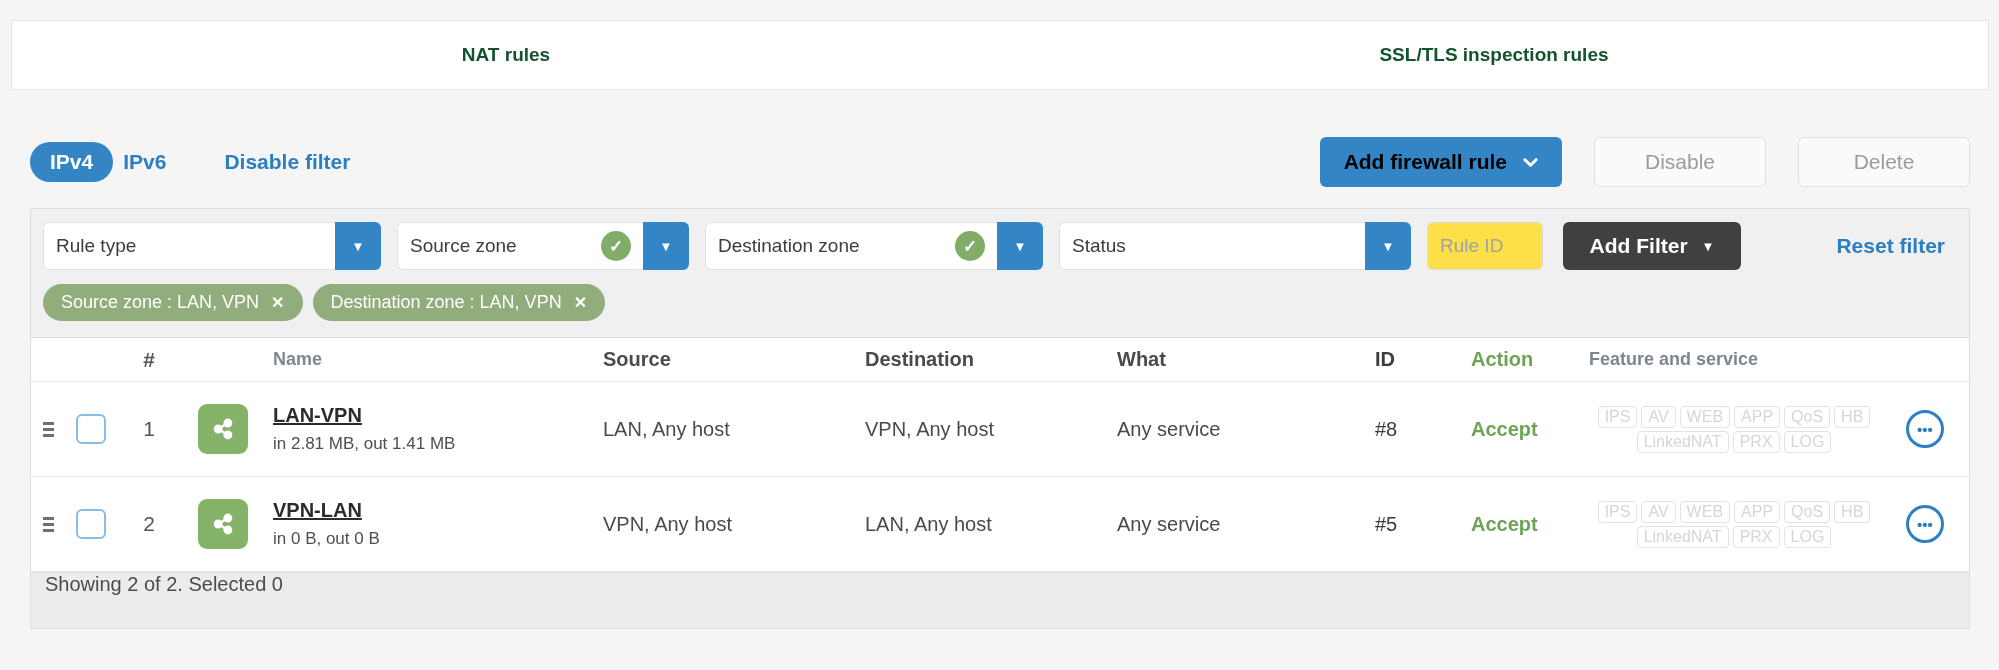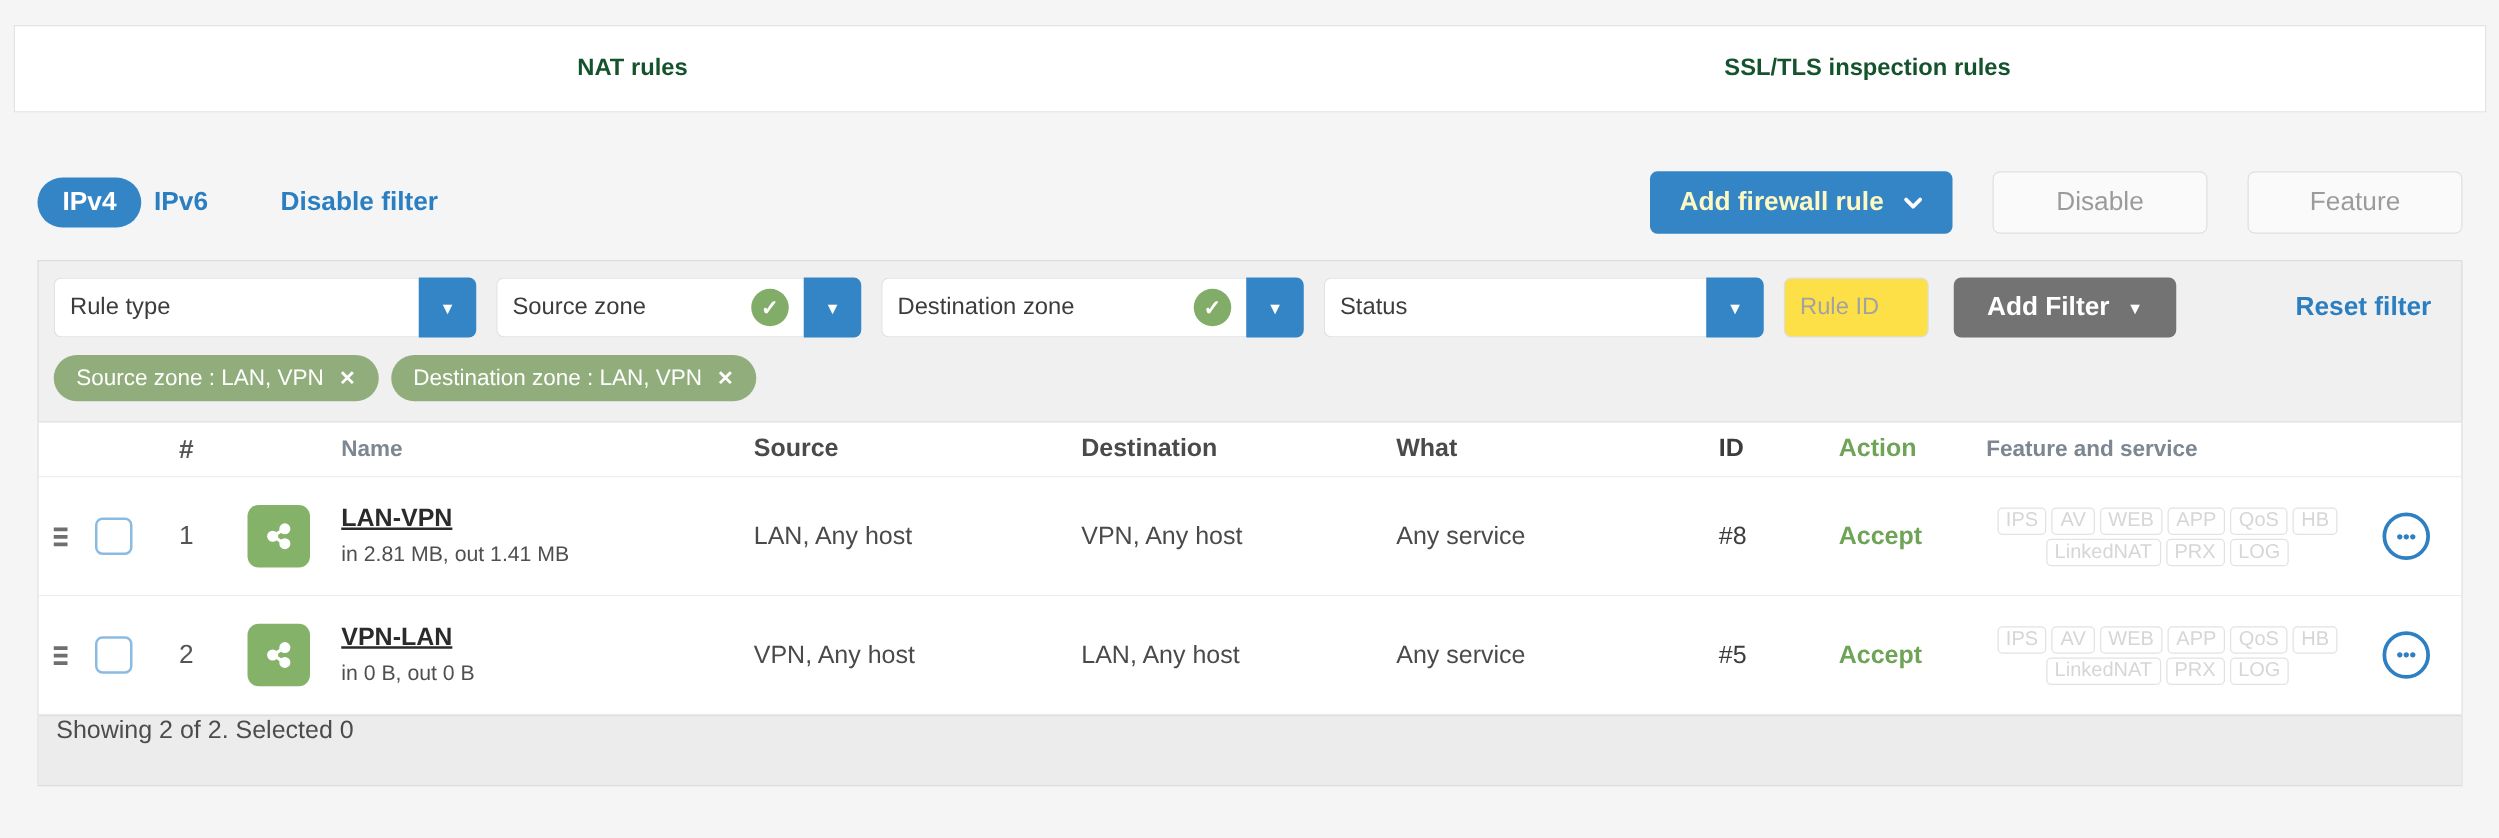--- a/index.html
+++ b/index.html
@@ -11,36 +11,36 @@
   .tab.active { color:#1d1d1f; }
   .tab.active::after { content:""; position:absolute; left:0; right:0; bottom:-1px; height:4px; background:#2e80c3; }
 
   
   .toolbar { position:absolute; left:30px; top:136px; width:1940px; height:52px; display:flex; align-items:center; }
   .pill { height:40px; padding:0 20px; border-radius:20px; display:flex; align-items:center; font-size:21px; font-weight:700; cursor:pointer; }
   .pill.active { background:#3385c6; color:#fff; }
   .iplink { margin-left:10px; font-size:21px; font-weight:700; color:#2b7fc1; cursor:pointer; }
   .disablefilter { margin-left:58px; font-size:21px; font-weight:700; color:#2b7fc1; cursor:pointer; }
   .toolbar .spacer { flex:1; }
-  .btn-primary { height:50px; padding:0 24px; background:#3385c6; border:none; border-radius:6px; color:#fef9c3; font-size:21px; font-weight:600; display:flex; align-items:center; gap:16px; cursor:pointer; font-family:inherit; }
+  .btn-primary { height:50px; padding:0 24px; background:#3385c6; border:none; border-radius:6px; color:#000000; font-size:21px; font-weight:600; display:flex; align-items:center; gap:16px; cursor:pointer; font-family:inherit; }
   .btn-ghost { height:50px; width:172px; margin-left:32px; background:#fafafa; border:1px solid #e0e0e0; border-radius:6px; color:#9b9b9b; font-size:21px; display:flex; align-items:center; justify-content:center; cursor:pointer; font-family:inherit; }
   .chev { width:15px; height:15px; }
 
   
   .panel { position:absolute; left:30px; top:208px; width:1940px; border:1px solid #ddddde; background:#f0f0f1; }
   .filterrow { display:flex; align-items:center; padding:13px 12px 10px 12px; }
   .dd { display:flex; height:48px; margin-right:16px; }
   .dd-field { background:#fff; border:1px solid #e2e2e2; border-right:none; border-radius:6px 0 0 6px; display:flex; align-items:center; padding:0 12px; font-size:19px; color:#3c3c3c; cursor:pointer; }
   .dd-field .flabel { flex:1; }
   .dd-check { width:30px; height:30px; border-radius:50%; background:#82ad68; color:#fff; font-size:17px; font-weight:700; display:flex; align-items:center; justify-content:center; margin-left:14px; }
   .dd-btn { width:46px; background:#3385c6; border:none; border-radius:0 6px 6px 0; color:#fff; display:flex; align-items:center; justify-content:center; font-size:14px; cursor:pointer; }
   .w1 { width:292px; } .w2 { width:246px; } .w3 { width:292px; } .w4 { width:306px; }
   .ruleid { width:116px; height:48px; border:1px solid #ddd; border-radius:6px; background:#fde047; padding:0 12px; font-size:19px; color:#3c3c3c; font-family:inherit; margin-right:20px; }
   .ruleid::placeholder { color:#a2a2a2; }
-  .addfilter { height:48px; width:178px; background:#737373; border:none; border-radius:6px; color:#fff; font-size:21px; font-weight:600; display:flex; align-items:center; justify-content:center; gap:14px; cursor:pointer; font-family:inherit; }
+  .addfilter { height:48px; width:178px; background:#404040; border:none; border-radius:6px; color:#fff; font-size:21px; font-weight:600; display:flex; align-items:center; justify-content:center; gap:14px; cursor:pointer; font-family:inherit; }
   .addfilter .tri, .dd-btn .tri { font-size:13px; line-height:1; }
   .filterrow .spacer { flex:1; }
   .resetfilter { font-size:21px; font-weight:700; color:#2b7fc1; margin-right:12px; cursor:pointer; }
 
   .chiprow { display:flex; gap:10px; padding:4px 12px 16px 12px; }
   .chip { background:#90ad7b; color:#fff; height:37px; border-radius:19px; display:flex; align-items:center; padding:0 18px; font-size:18px; cursor:default; }
   .chip .x { margin-left:12px; font-weight:700; font-size:16px; cursor:pointer; }
 
   
   .tbl { background:#fff; border-top:1px solid #ddddde; }
@@ -89,21 +89,21 @@
   <div class="iplink">IPv6</div>
   <div class="disablefilter">Disable filter</div>
   <div class="spacer"></div>
   <button class="btn-primary">
     <span>Add firewall rule</span>
     <svg class="chev" viewBox="0 0 16 16">
         <path d="M2 5 L8 11 L14 5" fill="none" stroke="#fff" stroke-width="3.2" stroke-linecap="round" stroke-linejoin="round"></path>
       </svg>
   </button>
   <button class="btn-ghost">Disable</button>
-  <button class="btn-ghost">Feature</button>
+  <button class="btn-ghost">Delete</button>
 </div>
 
 <div class="panel">
 
   <div class="filterrow">
     <div class="dd">
       <div class="dd-field w1">
           <span class="flabel">Rule type</span>
         </div>
       <button class="dd-btn">

